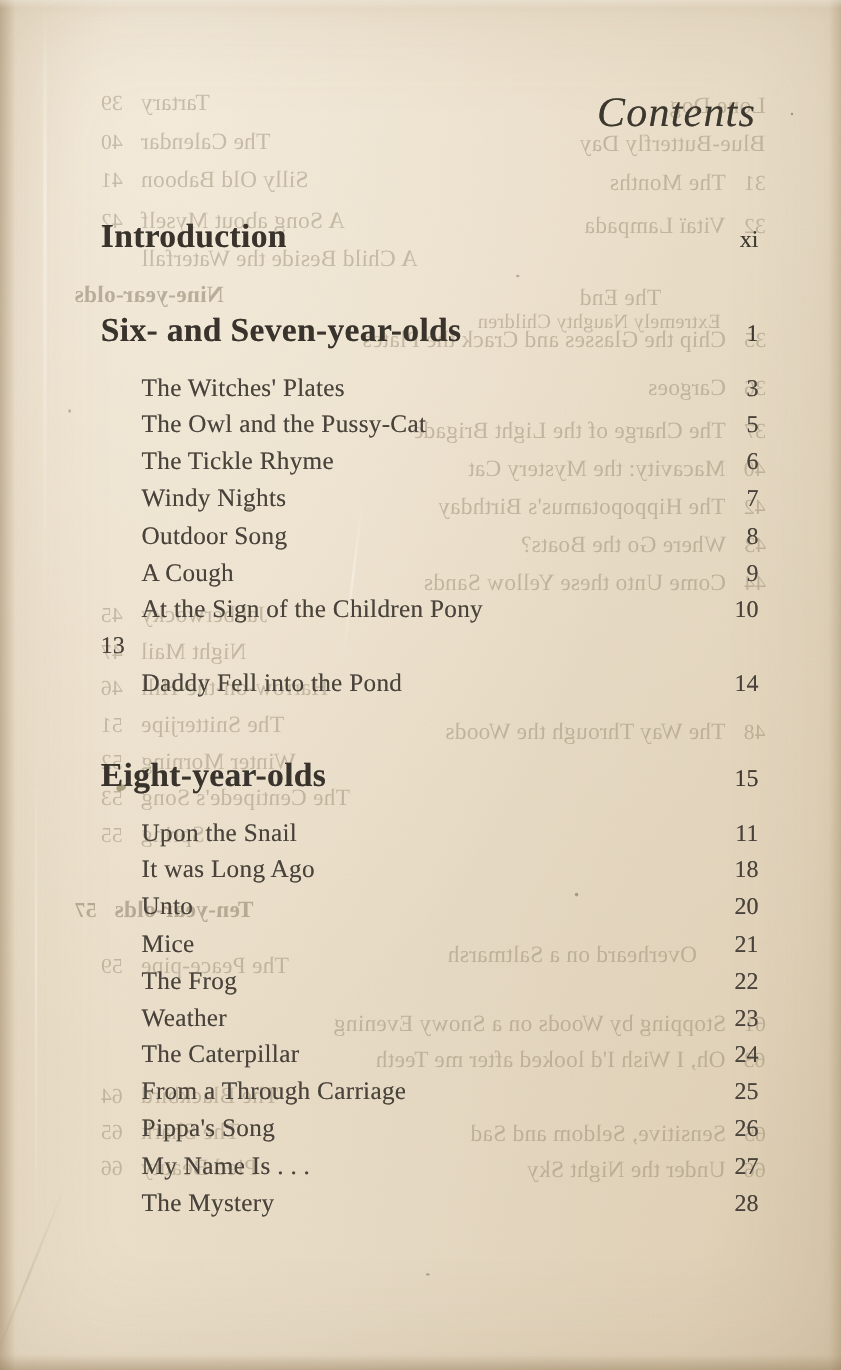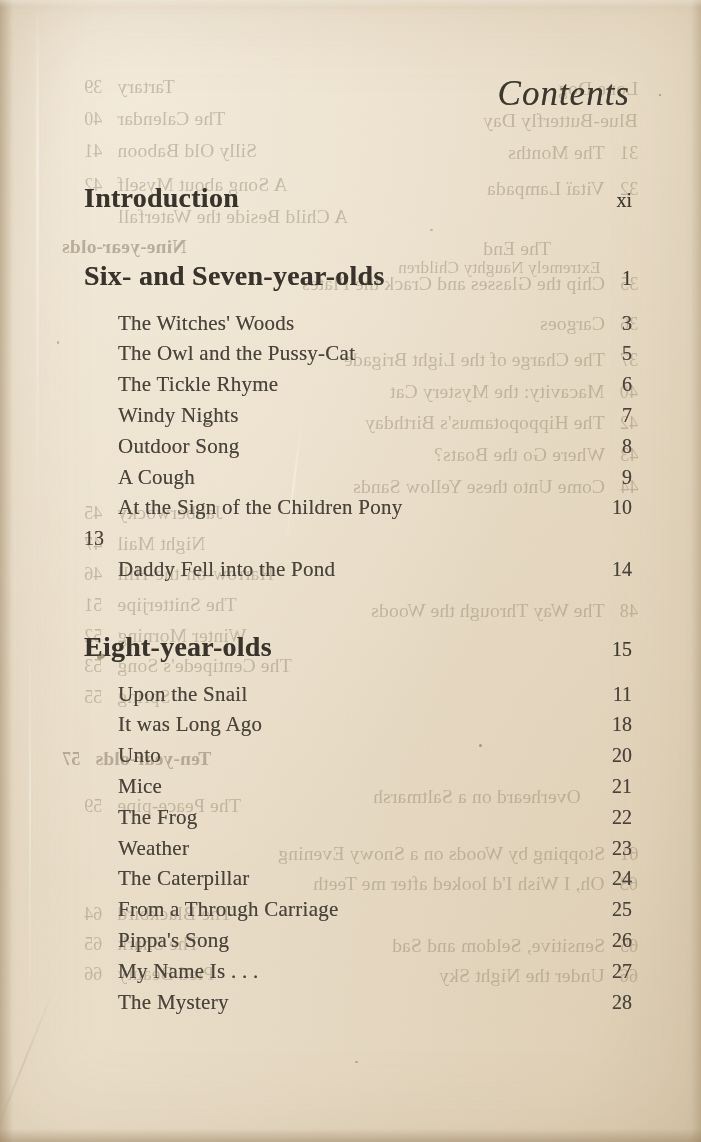--- a/index.html
+++ b/index.html
@@ -106,21 +106,21 @@
     <div class="toc">
         <div class="row heading-row">
           <span class="t">Introduction</span>
           <span class="n">xi</span>
         </div>
         <div class="row heading-row section-start">
           <span class="t">Six- and Seven-year-olds</span>
           <span class="n">1</span>
         </div>
         <div class="row entry-row">
-          <span class="t">The Witches' Woods</span>
+          <span class="t">The Witches' Plates</span>
           <span class="n">3</span>
         </div>
         <div class="row entry-row">
           <span class="t">The Owl and the Pussy-Cat</span>
           <span class="n">5</span>
         </div>
         <div class="row entry-row">
           <span class="t">The Tickle Rhyme</span>
           <span class="n">6</span>
         </div>

